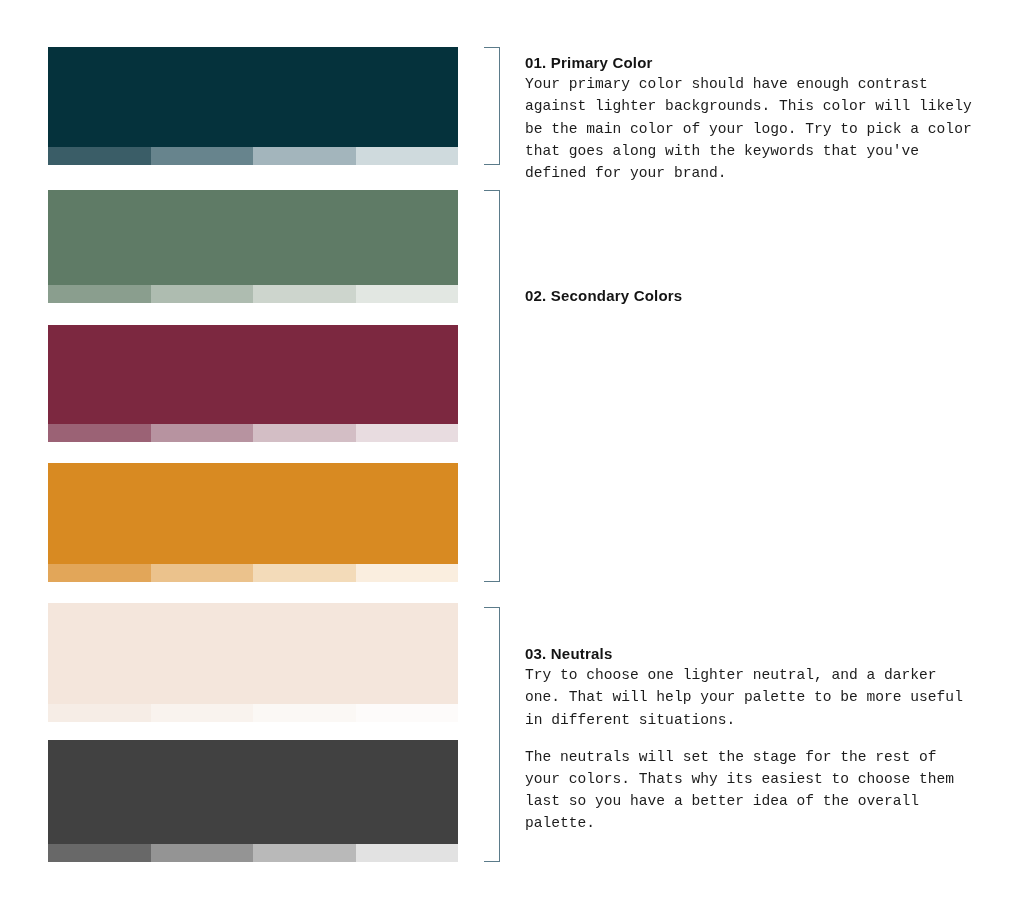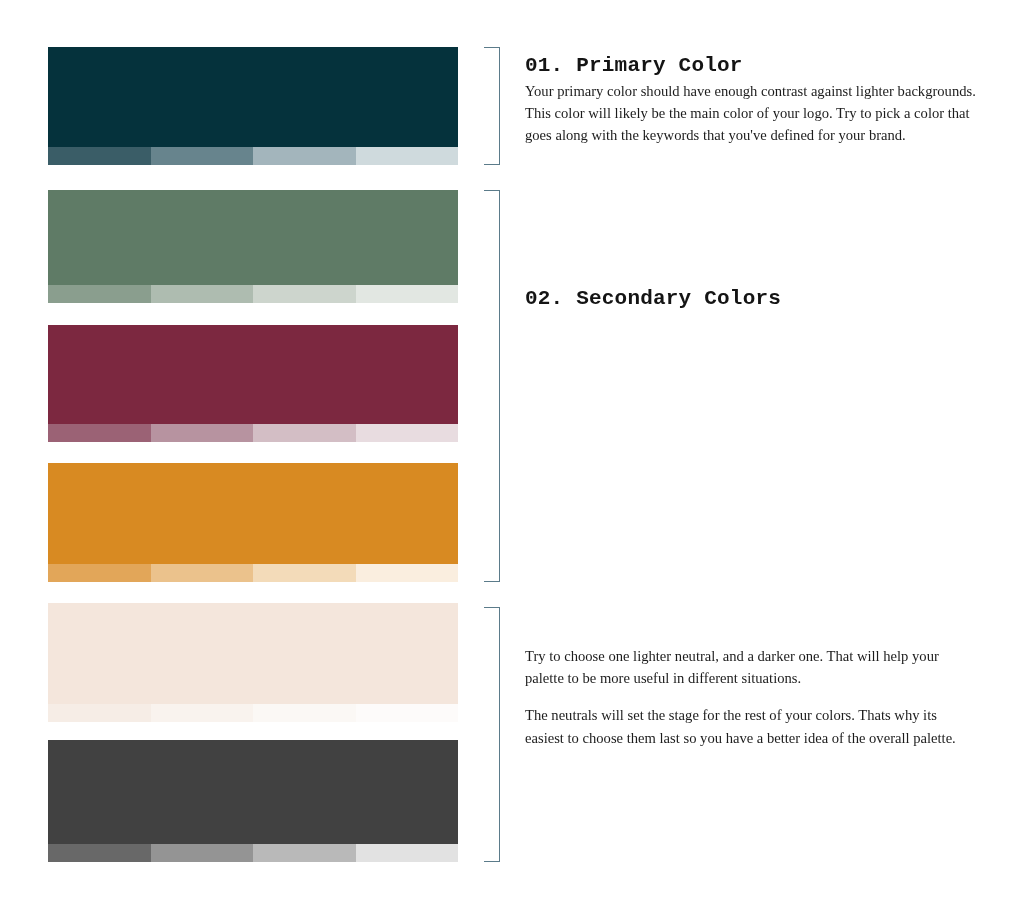--- a/index.html
+++ b/index.html
@@ -56,30 +56,30 @@
     width: 16px;
   }
 
   
   .text-block {
     position: absolute;
     left: 525px;
     width: 452px;
   }
   .section-title {
-    font-family: Liberation Mono, monospace;
+    font-family: Liberation Sans, sans-serif;
     font-weight: bold;
-    font-size: 21px;
+    font-size: 15px;
     line-height: 1.15;
     letter-spacing: 0.2px;
     margin: 0 0 2px 0;
     color: #141414;
   }
   .section-para {
-    font-family: Liberation Serif, serif;
+    font-family: Liberation Mono, monospace;
     font-size: 14.6px;
     line-height: 1.52;
     margin: 0;
     color: #1c1c1c;
   }
   .section-para + .section-para {
     margin-top: 15px;
   }
 </style>
 </head>
@@ -154,17 +154,18 @@
   <div class="text-block" style="top:54px;">
     <h2 class="section-title">01. Primary Color</h2>
     <p class="section-para">Your primary color should have enough contrast against lighter backgrounds. This color will likely be the main color of  your logo. Try to pick a color that goes along with the keywords that you've defined for your brand.</p>
   </div>
 
   <div class="text-block" style="top:287px;">
     <h2 class="section-title">02. Secondary Colors</h2>
   </div>
 
   <div class="text-block" style="top:645px;">
+    <h2 class="section-title">03. Neutrals</h2>
     <p class="section-para">Try to choose one lighter neutral, and a darker one. That will help your palette to be more useful in different situations.</p>
     <p class="section-para">The neutrals will set the stage for the rest of  your colors. Thats why its easiest to choose them last so you have a better idea of  the overall palette.</p>
   </div>
 
 </div>
 
 </body></html>

